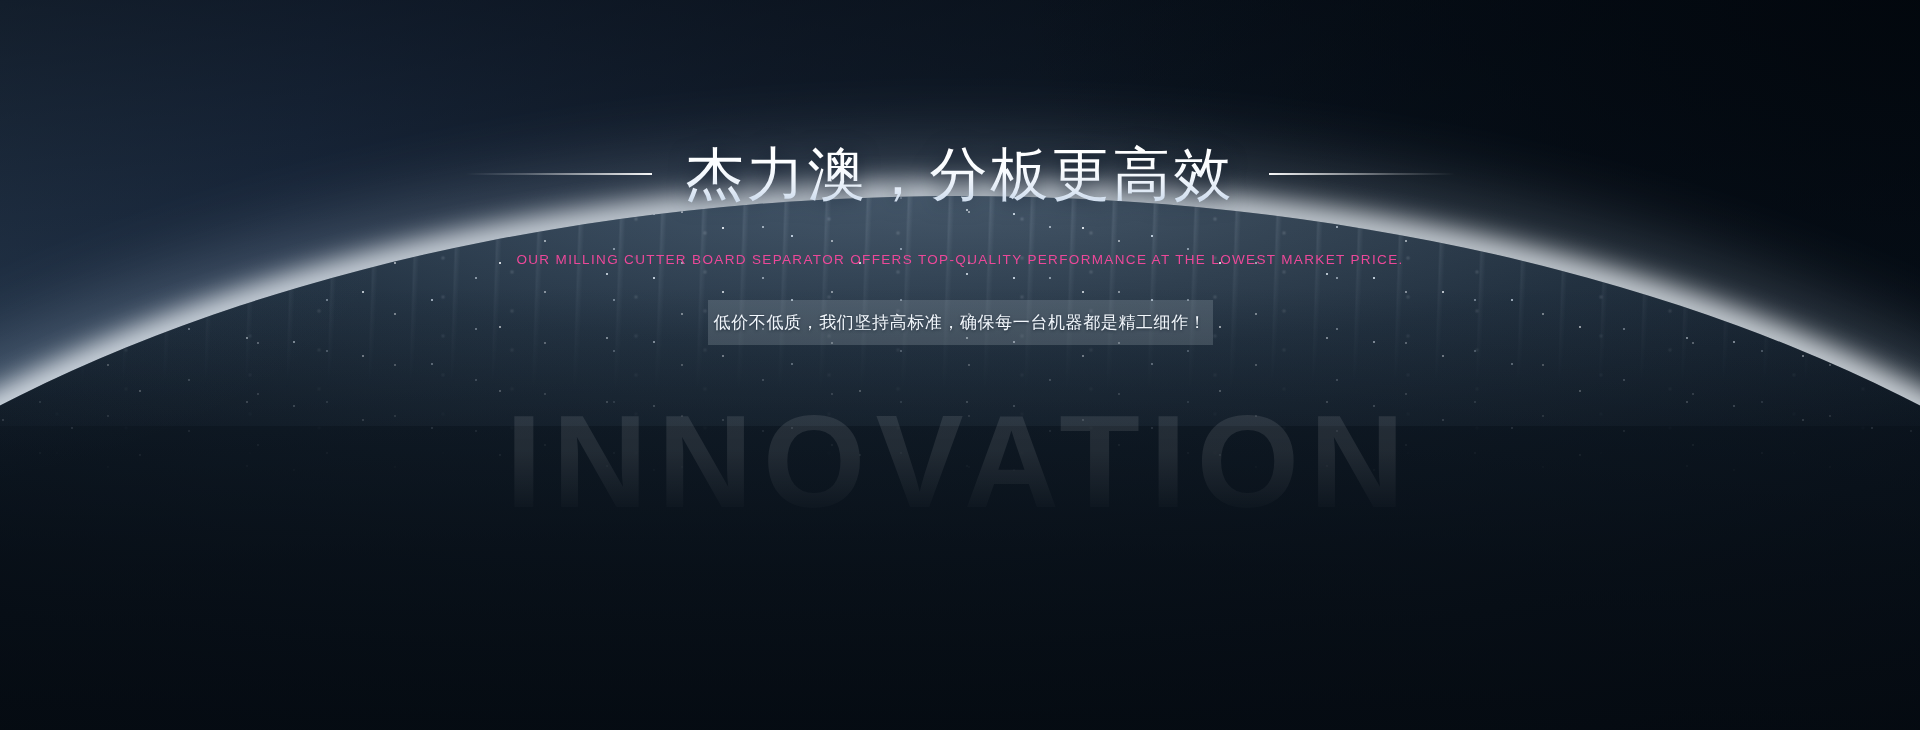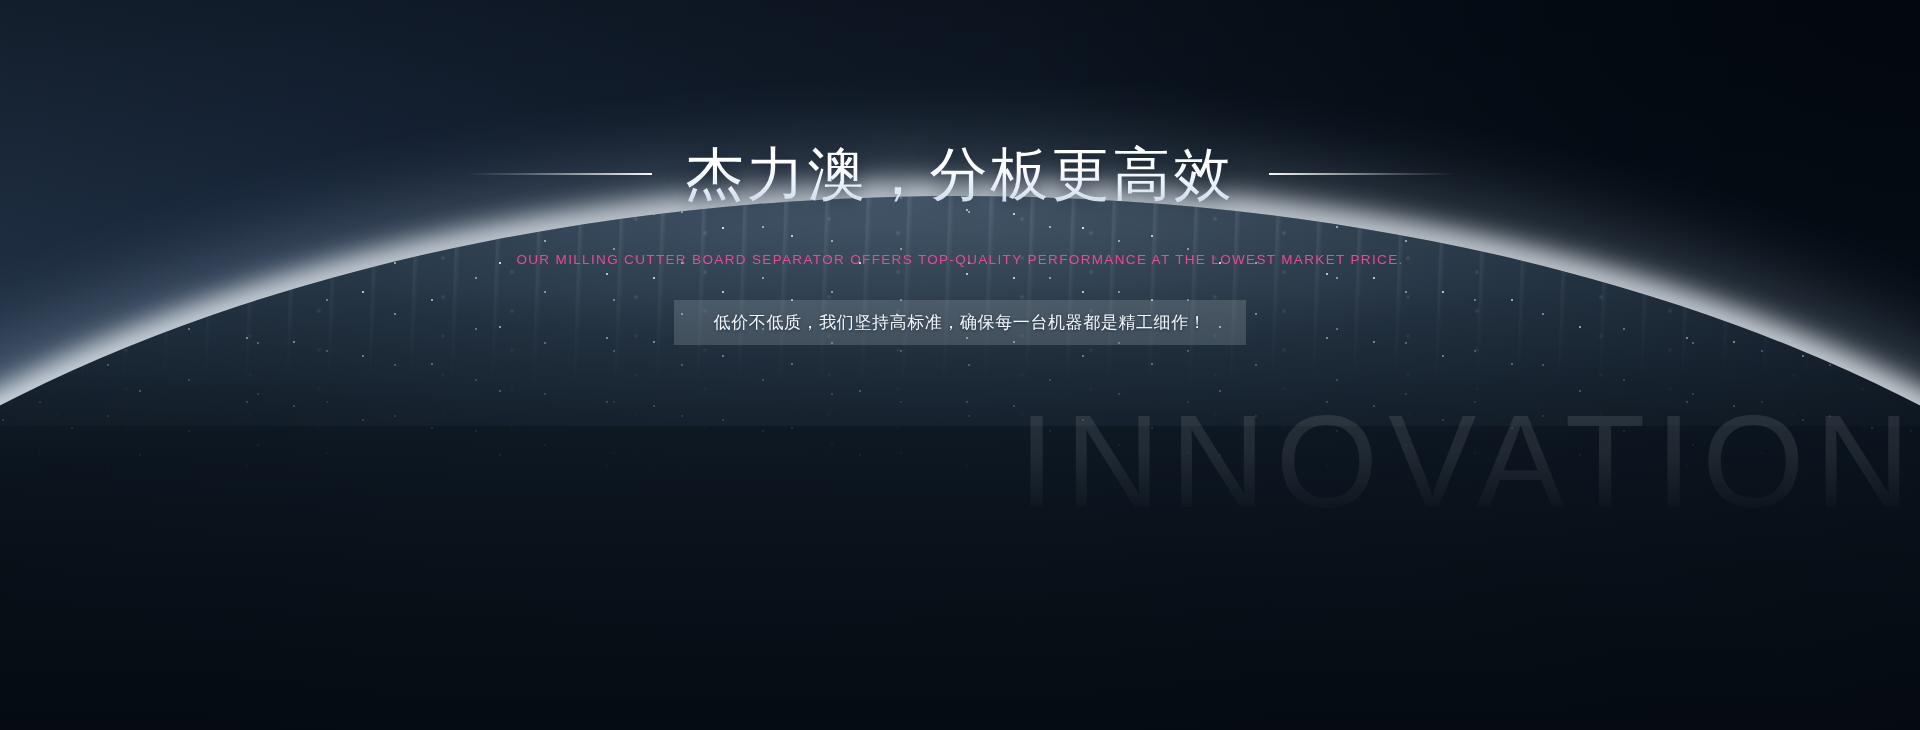--- a/index.html
+++ b/index.html
@@ -182,23 +182,23 @@
   
   .content {
     position:absolute; inset:0;
     display:flex; flex-direction:column; align-items:center;
   }
 
   
   .watermark {
     position:absolute;
     top:396px; left:0; right:0;
-    text-align:right;
+    text-align:center;
     font-size:132px;
-    font-weight:400;
+    font-weight:700;
     letter-spacing:10px;
     line-height:1;
     white-space:nowrap;
     color:#ffffff;
     opacity:0.17;
     background:linear-gradient(180deg,
       rgba(255,255,255,0.62) 0%,
       rgba(255,255,255,0.50) 42%,
       rgba(255,255,255,0.22) 72%,
       rgba(255,255,255,0.00) 94%);
@@ -260,21 +260,21 @@
     white-space:nowrap;
   }
 
   
   .tagline-wrap {
     position:absolute;
     top:300px; left:0; right:0;
     display:flex; justify-content:center;
   }
   .tagline {
-    width:572px; height:45px;
+    width:505px; height:45px;
     display:flex; align-items:center; justify-content:center;
     background:rgba(226,235,245,0.17);
     color:#f2f7fc;
     font-size:17px;
     letter-spacing:0.6px;
     white-space:nowrap;
     text-shadow:0 1px 3px rgba(8,18,32,0.55);
   }
 </style>
 </head>

